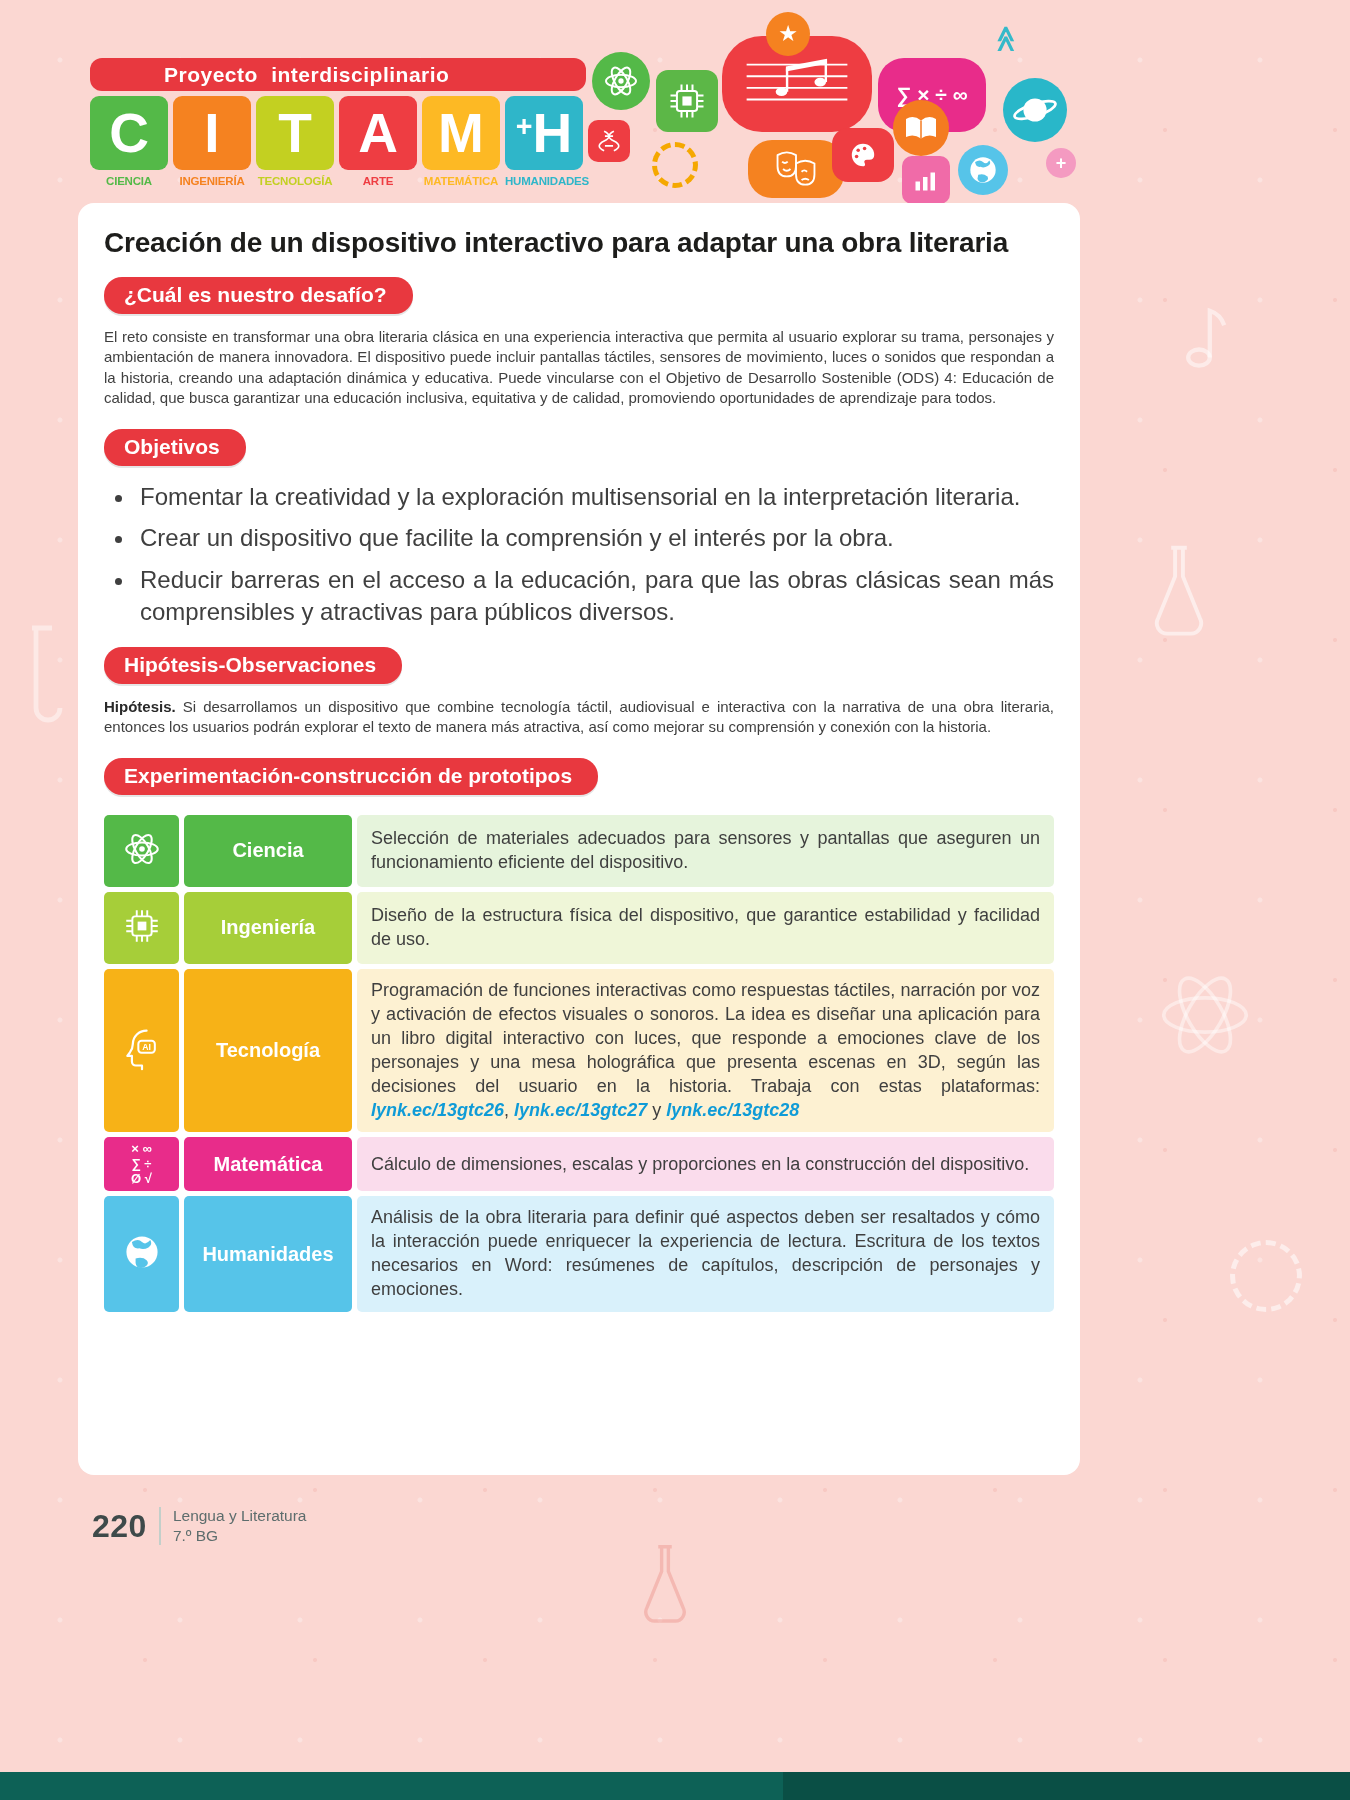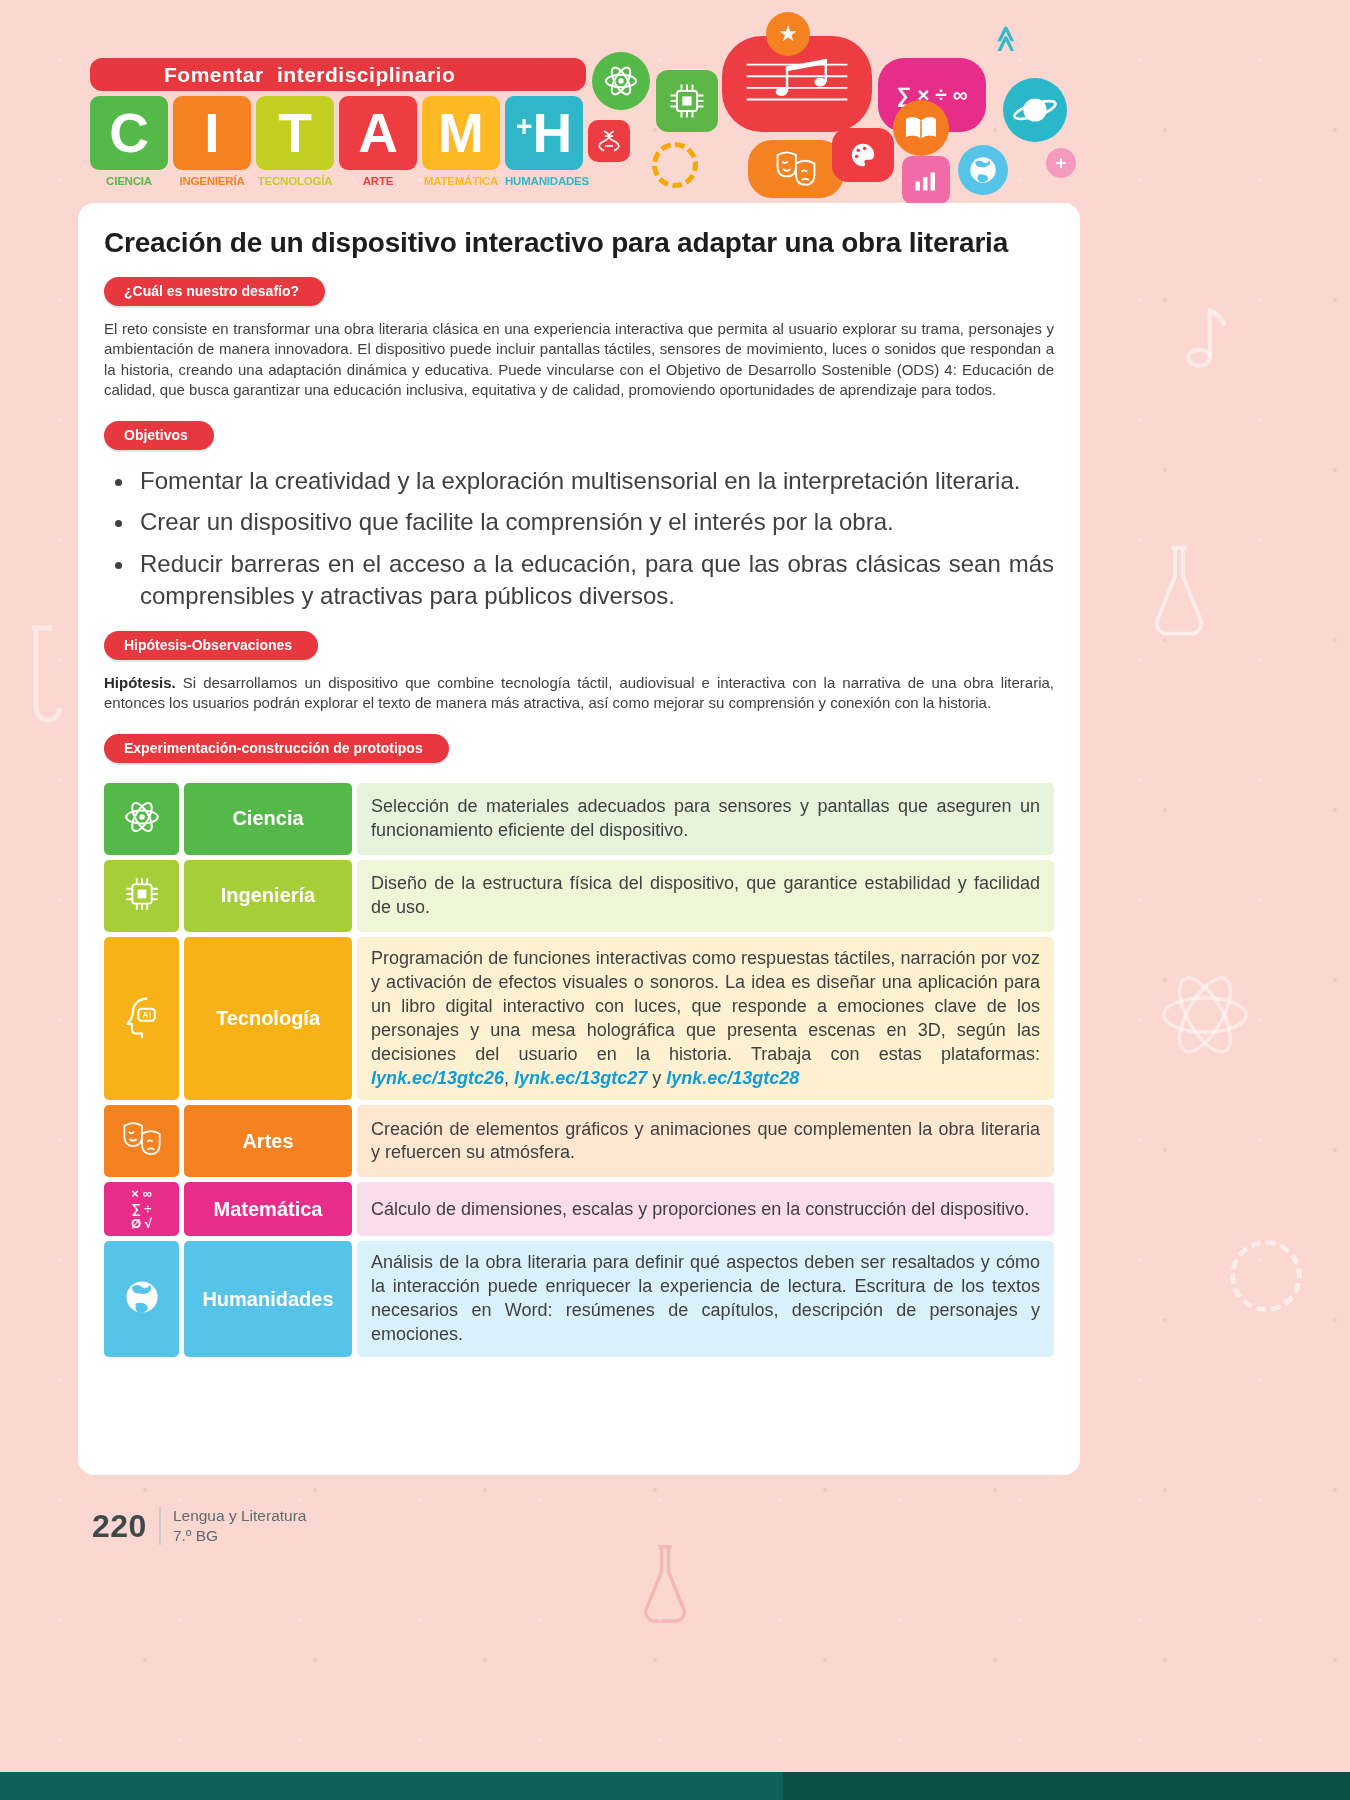--- a/index.html
+++ b/index.html
@@ -38,21 +38,21 @@
   .round{ border-radius:50%; }
 
   
   .card{
     position:absolute; left:78px; top:203px; width:1002px; min-height:1272px;
     background:#fff; border-radius:16px; padding:24px 26px 24px 26px;
   }
   h1{ font-size:28px; color:#1d1d1b; letter-spacing:-.2px; margin:0 0 18px 0; }
   .pill{
     display:inline-block; background:#e8383f; color:#fff; font-weight:bold;
-    font-size:14px; padding:6px 26px 7px 20px; border-radius:18px;
+    font-size:21px; padding:6px 26px 7px 20px; border-radius:18px;
     margin:0 0 13px 0; box-shadow:0 2px 0 rgba(0,0,0,.10);
   }
   p.body{ font-size:15px; line-height:1.36; text-align:justify; margin:0 0 20px 0; }
   p.body b{ color:#2a2a2a; }
   ul.objectives{ margin:2px 0 18px 10px; padding-left:22px; }
   ul.objectives li{ font-size:24px; line-height:1.36; margin-bottom:9px; padding-left:4px; text-align:justify; }
 
   
   table.proto{ border-collapse:separate; border-spacing:5px; width:calc(100% + 10px); margin:2px -5px 0 -5px; }
   table.proto td{ border-radius:5px; vertical-align:middle; }
@@ -74,21 +74,21 @@
 
   .doodle{ position:absolute; pointer-events:none; }
   .gear-doodle{ border:5px dashed rgba(255,255,255,.55); border-radius:50%; }
   .gear-yellow{ border:5px dashed #f5a800; border-radius:50%; }
   .chevrons{ font-size:26px; font-weight:bold; color:#35b9c9; transform:rotate(-90deg); }
   svg text{ font-family:"Liberation Sans", sans-serif; }
 </style>
 </head>
 <body>
 
-<div class="banner">Fomentar interdisciplinario</div>
+<div class="banner">Proyecto interdisciplinario</div>
 
 <div class="subjects">
   <div class="subject">
     <div class="tile" style="background: rgb(84, 185, 72);">
         <span>C</span>
       </div>
     <div class="tile-label" style="color: rgb(84, 185, 72);">CIENCIA</div>
   </div>
   <div class="subject">
     <div class="tile" style="background: rgb(245, 130, 32);">
@@ -308,35 +308,20 @@
               <path d="M29 4c-8.3 0-15 6.5-15 14.6 0 3.8-1.2 6.4-3.2 9.2L8 31.5h5v6.2c0 2.4 1.9 4.3 4.3 4.3H24V46" fill="none" stroke="#fff" stroke-width="2.4" stroke-linecap="round" stroke-linejoin="round"></path>
               <rect x="20" y="15" width="18" height="13" rx="3.5" fill="none" stroke="#fff" stroke-width="2.2"></rect>
               <text x="29" y="25" text-anchor="middle" font-size="9.5" font-weight="bold" fill="#fff">AI</text>
             </svg>
         </td>
         <td class="cell-label" style="background: rgb(247, 178, 23);">Tecnología</td>
         <td class="cell-desc" style="background: rgb(253, 241, 210);">
           <span>Programación de funciones interactivas como respuestas táctiles, narración por voz y activación de efectos visuales o sonoros. La idea es diseñar una aplicación para un libro digital interactivo con luces, que responde a emociones clave de los personajes y una mesa holográfica que presenta escenas en 3D, según las decisiones del usuario en la historia. Trabaja con estas plataformas: </span><a class="lynk">lynk.ec/13gtc26</a><span>, </span><a class="lynk">lynk.ec/13gtc27</a><span> y </span><a class="lynk">lynk.ec/13gtc28</a>
         </td>
       </tr>
-      <tr class="h72">
-        <td class="cell-icon" style="background: rgb(245, 130, 32);">
-          <svg viewBox="0 0 52 40" width="46" height="36">
-              <g fill="none" stroke="#fff" stroke-width="2">
-                <path d="M6 5q10-6 20 0v12q0 11-10 11T6 17z"></path>
-                <path d="M26 14q10-6 20 0v12q0 11-10 11T26 26z"></path>
-                <path d="M11 12q3 3 6 0 M32 23q3-3 6 0"></path>
-                <path d="M12 20q4 4 8 0"></path>
-                <path d="M32 32q4-3 8 0"></path>
-              </g>
-            </svg>
-        </td>
-        <td class="cell-label" style="background: rgb(245, 130, 32);">Artes</td>
-        <td class="cell-desc" style="background: rgb(253, 231, 208);">Creación de elementos gráficos y animaciones que complementen la obra literaria y refuercen su atmósfera.</td>
-      </tr>
       <tr class="h54">
         <td class="cell-icon" style="background: rgb(232, 44, 138);">
           <div class="math-icon">
             <div>× ∞</div>
             <div>∑ ÷</div>
             <div>Ø √</div>
           </div>
         </td>
         <td class="cell-label" style="background: rgb(232, 44, 138);">Matemática</td>
         <td class="cell-desc" style="background: rgb(250, 220, 236);">Cálculo de dimensiones, escalas y proporciones en la construcción del dispositivo.</td>

